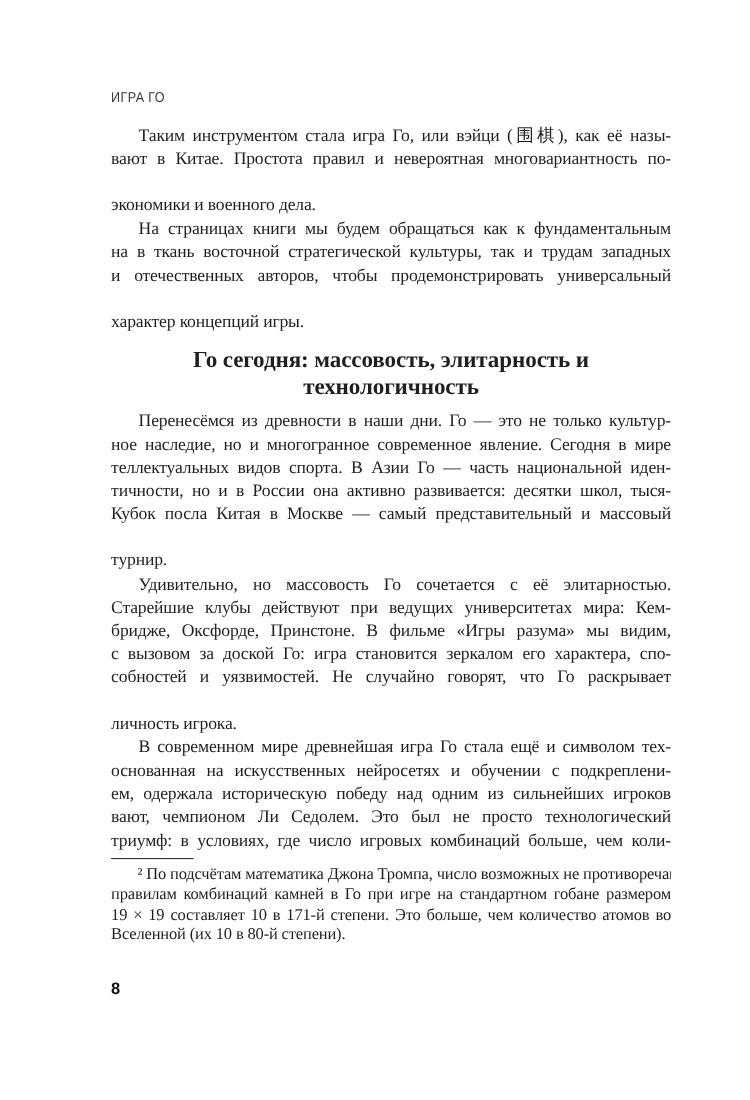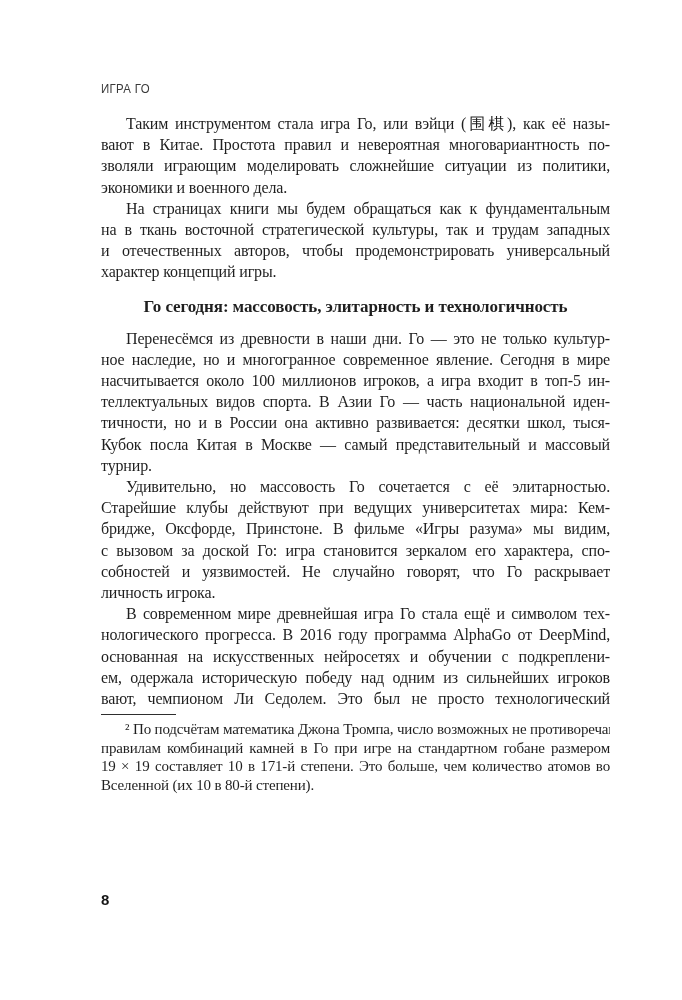--- a/index.html
+++ b/index.html
@@ -33,25 +33,25 @@
     margin:0;
   }
   .para .line, .footnote-text .line {
     text-align:justify;
     text-align-last:justify;
     letter-spacing:-0.15px;
     white-space:nowrap;
     overflow:hidden;
   }
   .para .line.first { text-indent:25px; }
-  .para .line.last { text-align-last:left; }
+  .para .line.last { text-align-last:left;margin-top:21px; }
   .footnote-text .line.first { text-indent:24px; }
   .footnote-text .line.last { text-align-last:left; }
   .section-heading {
-    font-size:17px;
+    font-size:21px;
     font-weight:bold;
     text-align:center;
     line-height:24px;
     margin:12px 0 9px 0;
     letter-spacing:-0.1px;
   }
   .footnote { margin-top:5px; }
   .footnote-rule {
     width:75px;
     border:none;
@@ -75,55 +75,53 @@
 <body>
 
 <div class="page">
   <div class="content">
 
     <div class="running-header">ИГРА ГО</div>
 
     <div class="para">
         <div class="line first">Таким инструментом стала игра Го, или вэйци (围棋), как её назы-</div>
         <div class="line">вают в Китае. Простота правил и невероятная многовариантность по-</div>
-        <div class="line">зволяли играющим моделировать сложнейшие ситуации из политики,</div>
         <div class="line last">экономики и военного дела.</div>
       </div>
     <div class="para">
         <div class="line first">На страницах книги мы будем обращаться как к фундаментальным</div>
         <div class="line">на в ткань восточной стратегической культуры, так и трудам западных</div>
         <div class="line">и отечественных авторов, чтобы продемонстрировать универсальный</div>
         <div class="line last">характер концепций игры.</div>
       </div>
 
     <div class="section-heading">Го сегодня: массовость, элитарность и технологичность</div>
 
     <div class="para">
         <div class="line first">Перенесёмся из древности в наши дни. Го — это не только культур-</div>
         <div class="line">ное наследие, но и многогранное современное явление. Сегодня в мире</div>
-        <div class="line">насчитывается около 100 миллионов игроков, а игра входит в топ-5 ин-</div>
         <div class="line">теллектуальных видов спорта. В Азии Го — часть национальной иден-</div>
         <div class="line">тичности, но и в России она активно развивается: десятки школ, тыся-</div>
         <div class="line">Кубок посла Китая в Москве — самый представительный и массовый</div>
         <div class="line last">турнир.</div>
       </div>
     <div class="para">
         <div class="line first">Удивительно, но массовость Го сочетается с её элитарностью.</div>
         <div class="line">Старейшие клубы действуют при ведущих университетах мира: Кем-</div>
         <div class="line">бридже, Оксфорде, Принстоне. В фильме «Игры разума» мы видим,</div>
         <div class="line">с вызовом за доской Го: игра становится зеркалом его характера, спо-</div>
         <div class="line">собностей и уязвимостей. Не случайно говорят, что Го раскрывает</div>
         <div class="line last">личность игрока.</div>
       </div>
     <div class="para">
         <div class="line first">В современном мире древнейшая игра Го стала ещё и символом тех-</div>
-        <div class="line">нологического прогресса. В 2016 году программа AlphaGo от DeepMind,</div>
         <div class="line">основанная на искусственных нейросетях и обучении с подкреплени-</div>
         <div class="line">ем, одержала историческую победу над одним из сильнейших игроков</div>
         <div class="line">вают, чемпионом Ли Седолем. Это был не просто технологический</div>
+        <div class="line">триумф: в условиях, где число игровых комбинаций больше, чем коли-</div>
       </div>
 
     <div class="footnote">
       <hr class="footnote-rule">
       <div class="footnote-text">
           <div class="line first">² По подсчётам математика Джона Тромпа, число возможных не противоречащих</div>
           <div class="line">правилам комбинаций камней в Го при игре на стандартном гобане размером</div>
           <div class="line">19 × 19 составляет 10 в 171-й степени. Это больше, чем количество атомов во</div>
           <div class="line last">Вселенной (их 10 в 80-й степени).</div>
         </div>

